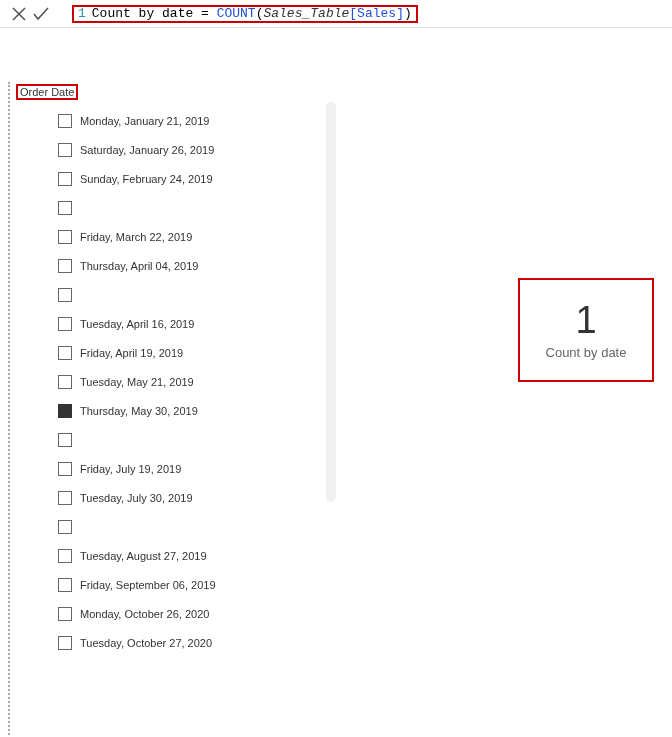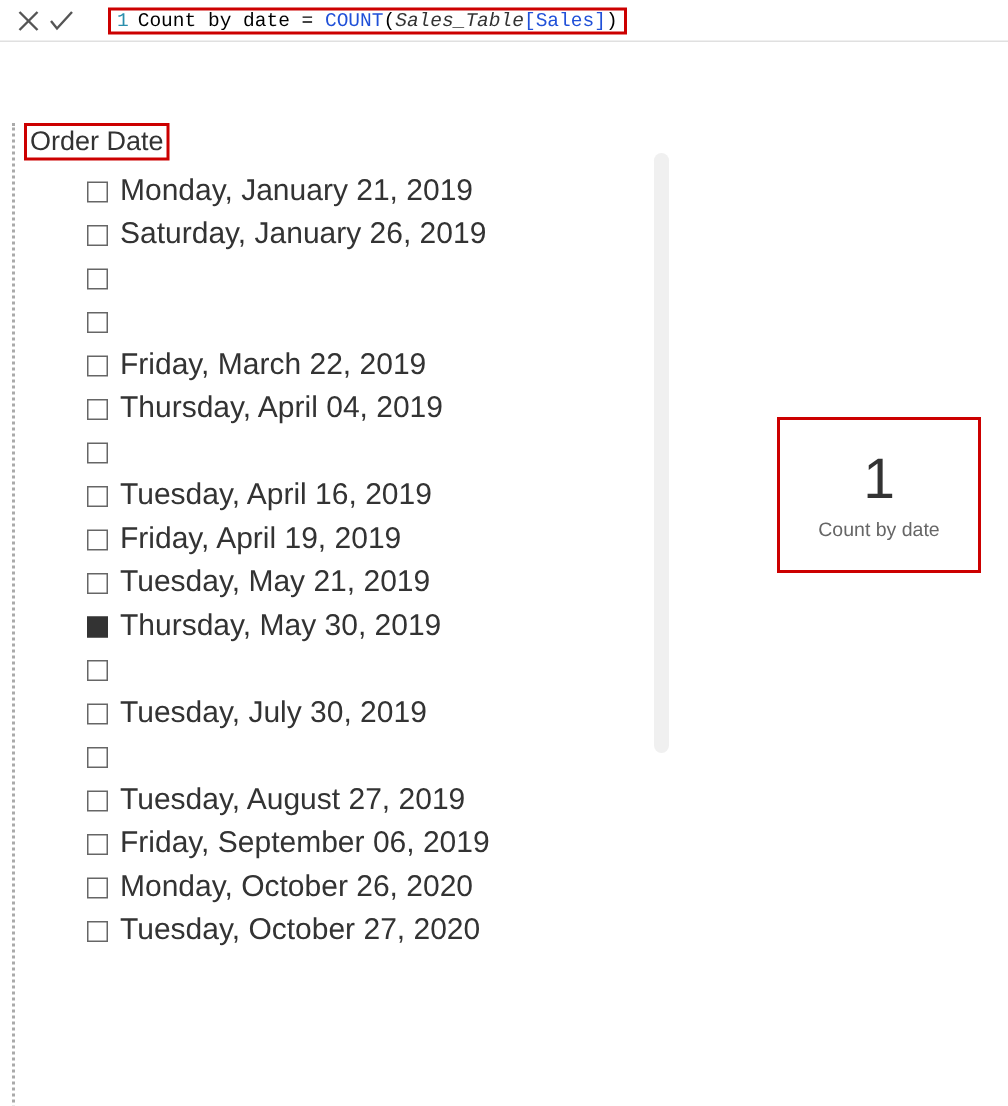--- a/index.html
+++ b/index.html
@@ -64,33 +64,33 @@
     .dotted-edge {
       border-left: 2px dotted #aaa;
       height: 660px;
       margin-right: 6px;
     }
     .slicer { }
     .slicer-header {
       display: inline-block;
       border: 2px solid #c00;
       padding: 0 2px;
-      font-size: 18px;
+      font-size: 11px;
       color: #333;
       margin-bottom: 6px;
     }
     .date-list {
       list-style: none;
       margin-left: 6px;
     }
     .date-list li {
       display: flex;
       align-items: center;
       height: 29px;
-      font-size: 20px;
+      font-size: 11px;
       color: #333;
       padding-left: 36px;
     }
     .chk {
       width: 14px;
       height: 14px;
       border: 1.4px solid #666;
       margin-right: 8px;
       flex-shrink: 0;
     }
@@ -160,20 +160,21 @@
         <li>
           <span class="chk"></span>
           <span>Monday, January 21, 2019</span>
         </li>
         <li>
           <span class="chk"></span>
           <span>Saturday, January 26, 2019</span>
         </li>
         <li>
           <span class="chk"></span>
+          <span>Sunday, February 24, 2019</span>
         </li>
         <li>
           <span class="chk"></span>
         </li>
         <li>
           <span class="chk"></span>
           <span>Friday, March 22, 2019</span>
         </li>
         <li>
           <span class="chk"></span>
@@ -193,20 +194,24 @@
         <li>
           <span class="chk"></span>
           <span>Tuesday, May 21, 2019</span>
         </li>
         <li>
           <span class="chk selected"></span>
           <span>Thursday, May 30, 2019</span>
         </li>
         <li>
           <span class="chk"></span>
+        </li>
+        <li>
+          <span class="chk"></span>
+          <span>Friday, July 19, 2019</span>
         </li>
         <li>
           <span class="chk"></span>
           <span>Tuesday, July 30, 2019</span>
         </li>
         <li>
           <span class="chk"></span>
         </li>
         <li>
           <span class="chk"></span>

